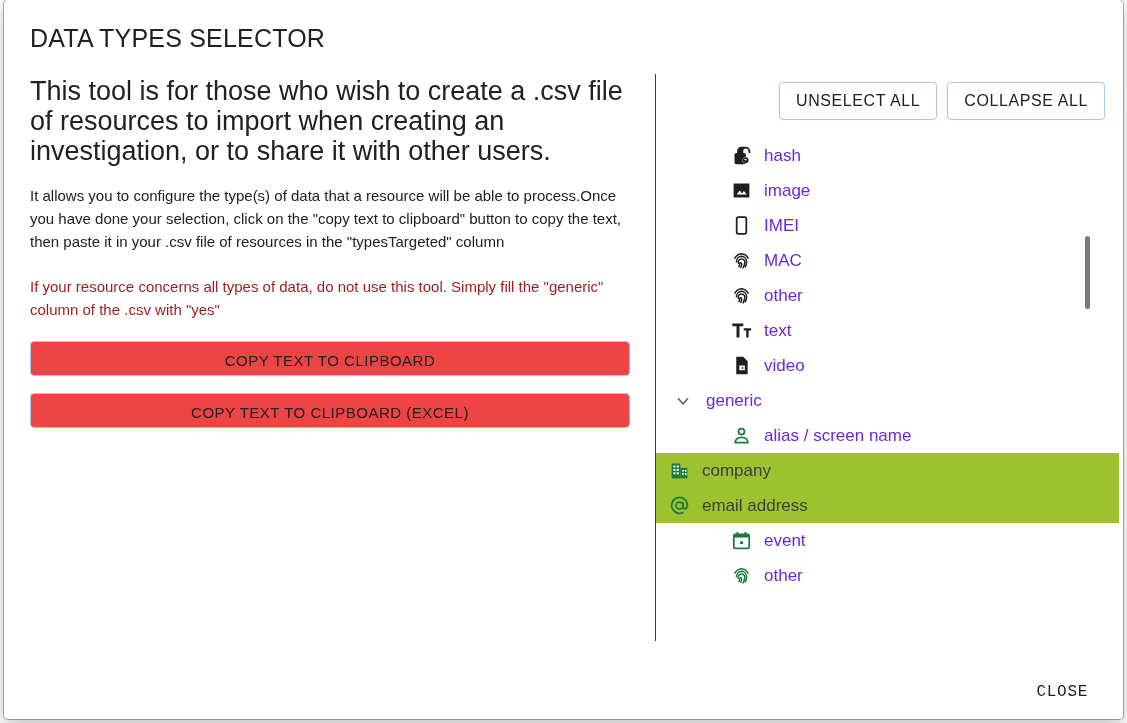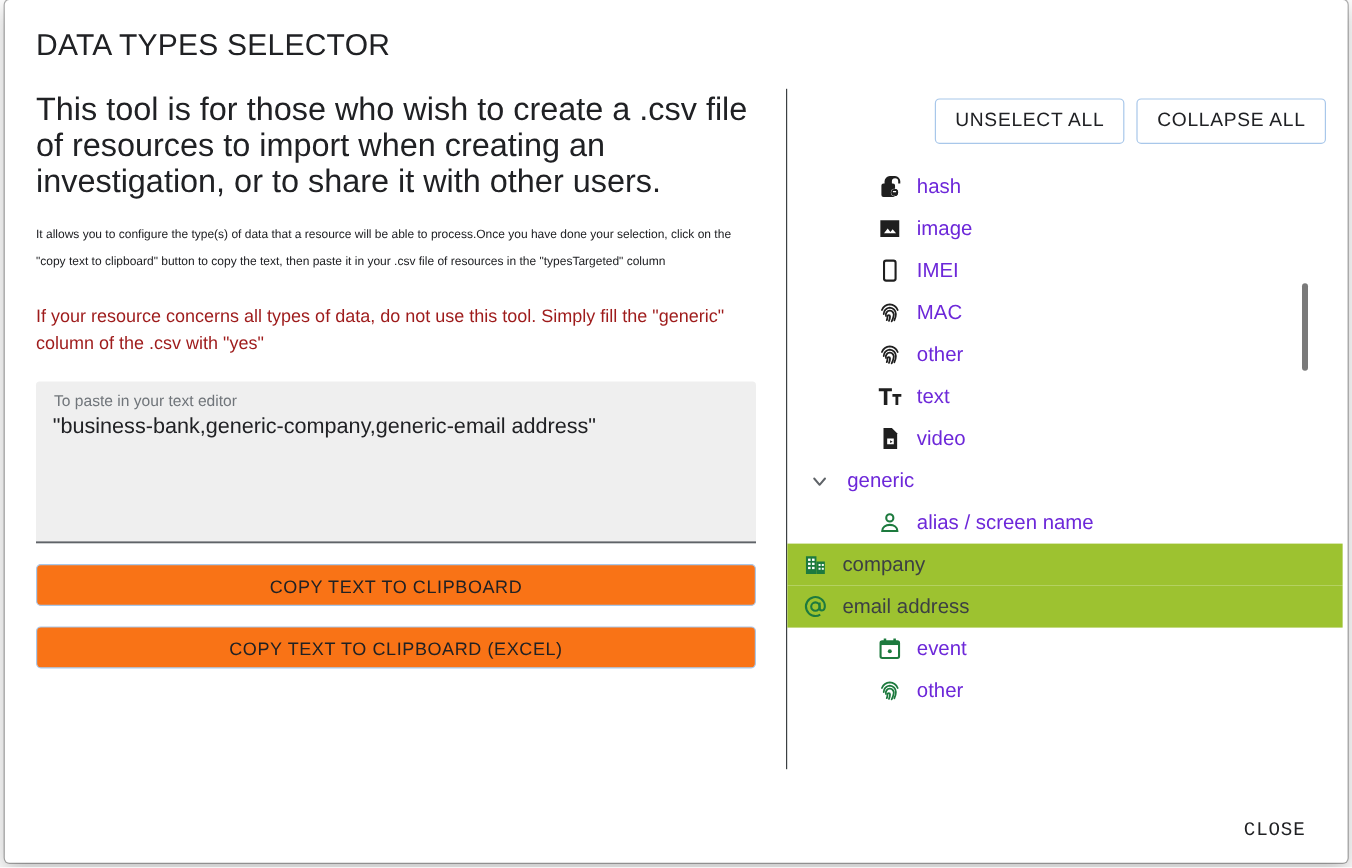--- a/index.html
+++ b/index.html
@@ -47,21 +47,21 @@
     height: 560px;
   }
   .intro {
     font-size: 27px;
     line-height: 30px;
     color: #202124;
     width: 600px;
     margin: 0 0 18px 0;
   }
   .desc {
-    font-size: 10px;
+    font-size: 15px;
     line-height: 23px;
     color: #202124;
     width: 600px;
     margin: 0 0 22px 0;
   }
   .warn {
     font-size: 15px;
     line-height: 23px;
     color: #9e1b1b;
     width: 600px;
@@ -93,21 +93,21 @@
     color: #202124;
     white-space: nowrap;
     overflow: hidden;
   }
   .outline-btn {
     display: block;
     width: 600px;
     height: 35px;
     line-height: 35px;
     margin-top: 17px;
-    background: #f97316;
+    background: #ef4444;
     border: 1px solid #a8c7ea;
     border-radius: 4px;
     text-align: center;
     font-size: 15px;
     letter-spacing: 0.5px;
     color: #202124;
     font-family: "Liberation Sans", sans-serif;
     box-sizing: border-box;
     cursor: pointer;
   }
@@ -235,24 +235,20 @@
 <div id="screen">
   <div class="dialog">
 
     <div class="dialog-title">DATA TYPES SELECTOR</div>
 
     <div class="left-pane">
       <p class="intro">This tool is for those who wish to create a .csv file of resources to import when creating an investigation, or to share it with other users.</p>
       <p class="desc">It allows you to configure the type(s) of data that a resource will be able to process.Once you have done your selection, click on the "copy text to clipboard" button to copy the text, then paste it in your .csv file of resources in the "typesTargeted" column</p>
       <p class="warn">If your resource concerns all types of data, do not use this tool. Simply fill the "generic" column of the .csv with "yes"</p>
 
-      <div class="textarea-wrap">
-        <div class="textarea-label">To paste in your text editor</div>
-        <div class="textarea-value">"business-bank,generic-company,generic-email address"</div>
-      </div>
 
       <button class="outline-btn">COPY TEXT TO CLIPBOARD</button>
       <button class="outline-btn">COPY TEXT TO CLIPBOARD (EXCEL)</button>
     </div>
 
     <div class="v-divider"></div>
 
     <div class="right-pane">
       <div class="top-actions">
         <button class="pill-btn">UNSELECT ALL</button>

